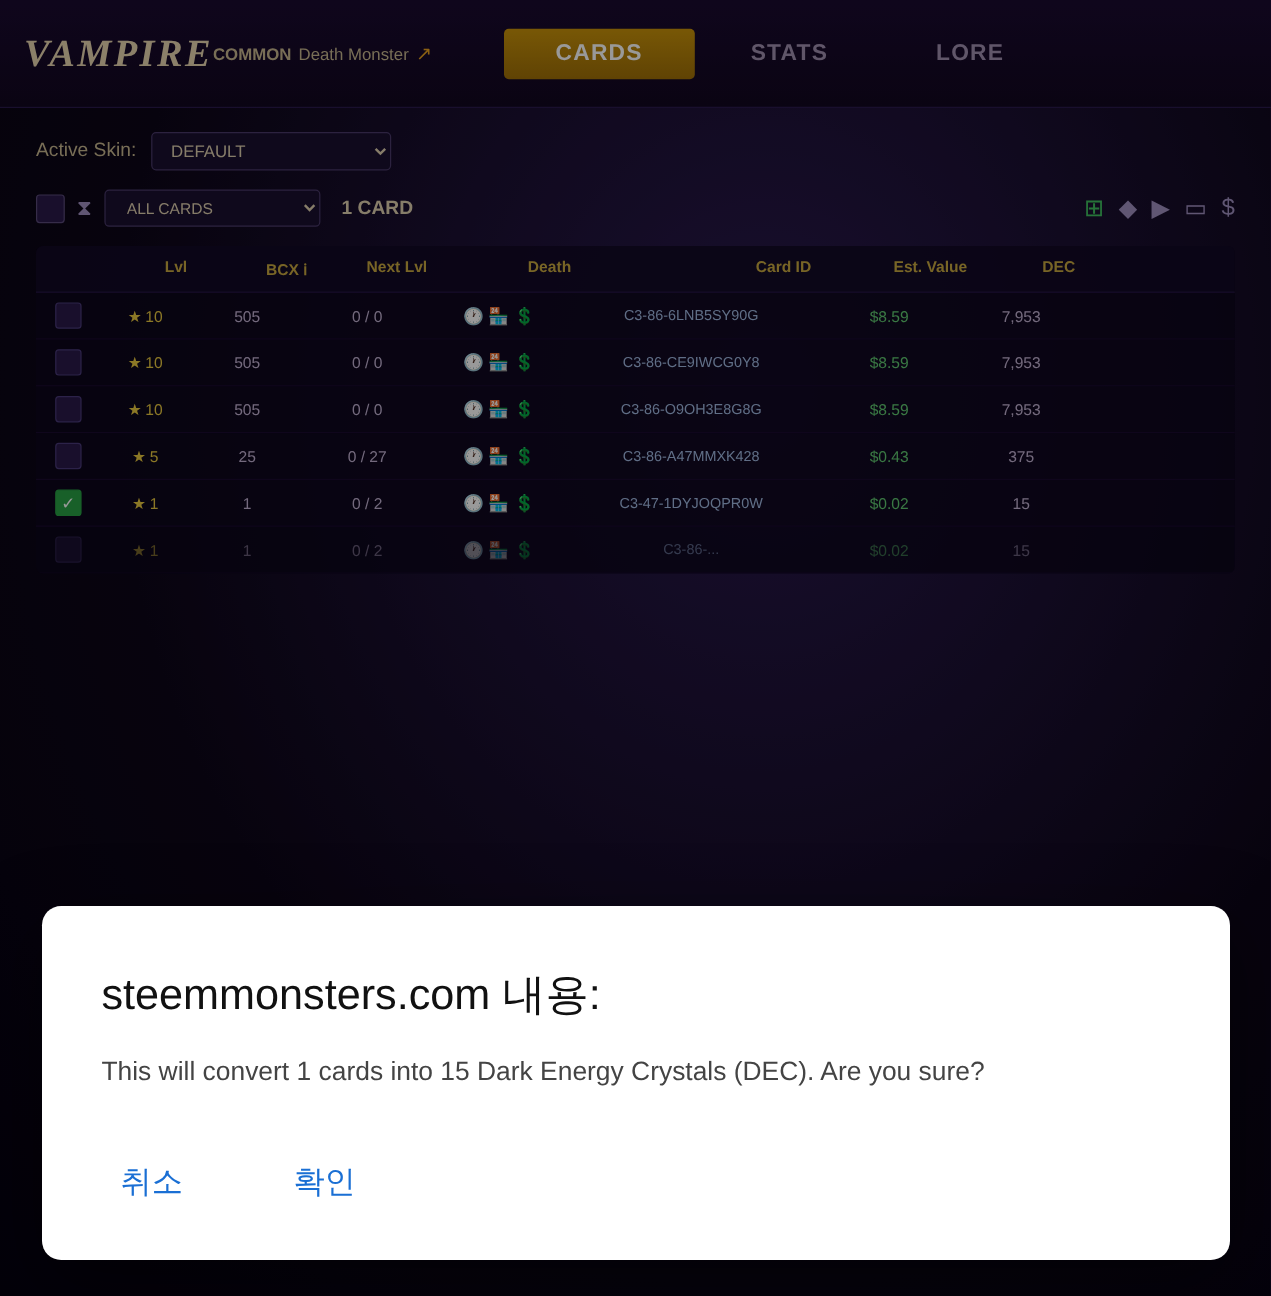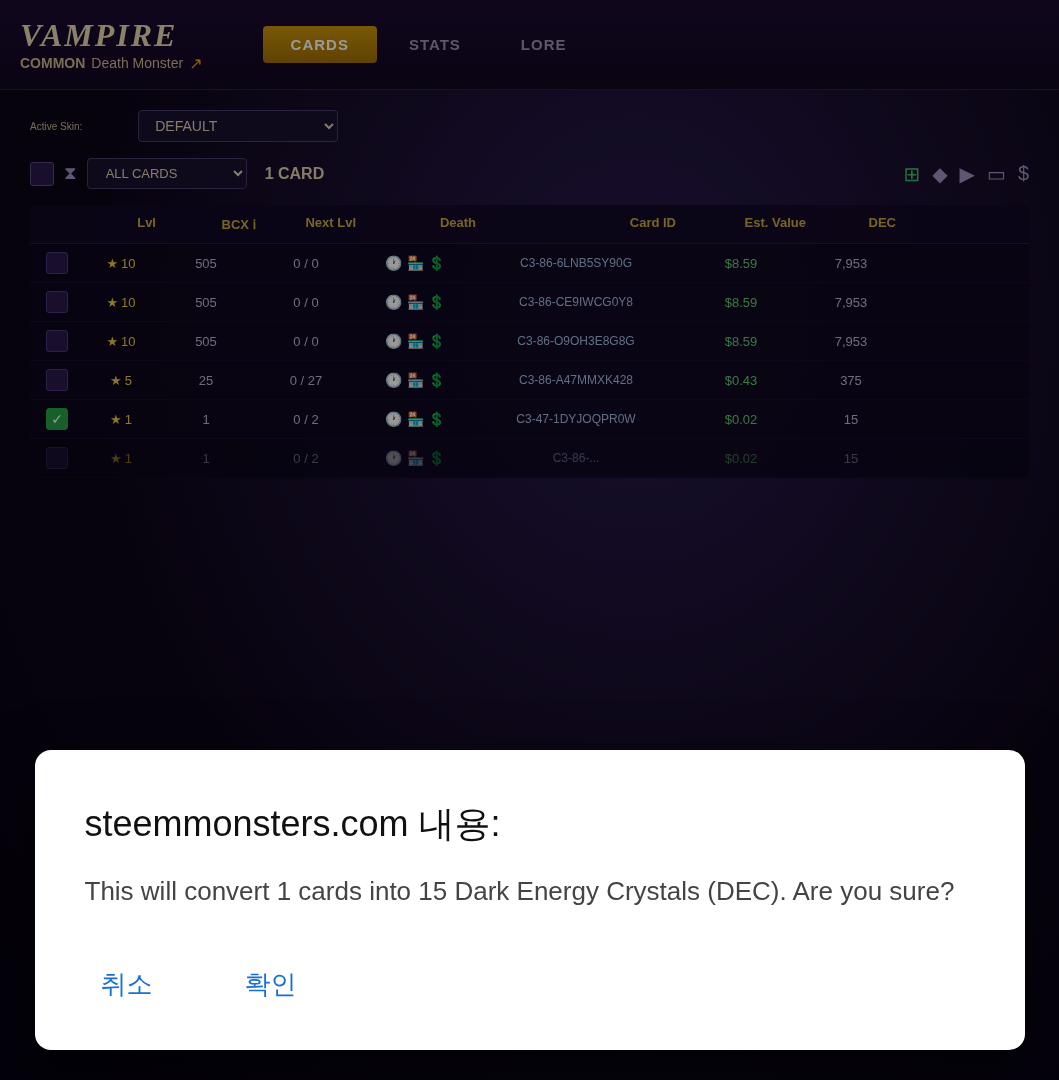--- a/index.html
+++ b/index.html
@@ -29,21 +29,20 @@
       display: flex;
       align-items: center;
       padding: 12px 20px;
       background: linear-gradient(180deg, #1a0a30 0%, #120820 100%);
       border-bottom: 1px solid #2a1a4e;
       height: 90px;
     }
 
     .monster-info {
       display: flex;
-      flex-direction: column;
       margin-right: 40px;
     }
 
     .monster-name {
       font-size: 32px;
       font-weight: 900;
       font-style: italic;
       color: #e8d5b0;
       letter-spacing: 2px;
       font-family: Georgia, serif;
@@ -71,22 +70,22 @@
       font-size: 16px;
     }
 
     .nav-tabs {
       display: flex;
       gap: 4px;
       margin-left: 20px;
     }
 
     .nav-tab {
-      padding: 10px 28px;
-      font-size: 15px;
+      padding: 10px 43px;
+      font-size: 19px;
       font-weight: bold;
       letter-spacing: 1px;
       color: #a090b0;
       cursor: pointer;
       border-radius: 4px;
       text-transform: uppercase;
     }
 
     .nav-tab.active {
       background: linear-gradient(180deg, #c8920a 0%, #a07008 100%);
@@ -104,33 +103,32 @@
     
     .skin-row {
       display: flex;
       align-items: center;
       gap: 12px;
       margin-bottom: 16px;
     }
 
     .skin-label {
       color: #c8b890;
-      font-size: 10px;
+      font-size: 16px;
     }
 
     .skin-select {
       background: #1a1030;
       border: 1px solid #4a3a6a;
       color: #e0d0b0;
       padding: 6px 12px;
       border-radius: 4px;
       font-size: 14px;
       width: 200px;
       cursor: pointer;
-      margin-left: 44px;
     }
 
     
     .filter-row {
       display: flex;
       align-items: center;
       gap: 10px;
       margin-bottom: 16px;
     }
 
@@ -147,21 +145,21 @@
       font-size: 18px;
     }
 
     .filter-select {
       background: #1a1030;
       border: 1px solid #4a3a6a;
       color: #e0d0b0;
       padding: 6px 14px;
       border-radius: 4px;
       font-size: 13px;
-      width: 160px;
+      width: 180px;
       cursor: pointer;
     }
 
     .card-count {
       color: #e0d0b0;
       font-size: 16px;
       font-weight: bold;
       margin-left: 8px;
     }
 
@@ -287,21 +285,21 @@
 
     .dialog-site {
       font-size: 36px;
       font-weight: 400;
       color: #111;
       margin-bottom: 24px;
       font-family: Arial, sans-serif;
     }
 
     .dialog-message {
-      font-size: 26px;
+      font-size: 22px;
       color: #444;
       line-height: 1.4;
       margin-bottom: 50px;
       font-family: Arial, sans-serif;
     }
 
     .dialog-buttons {
       display: flex;
       justify-content: flex-start;
       gap: 60px;

